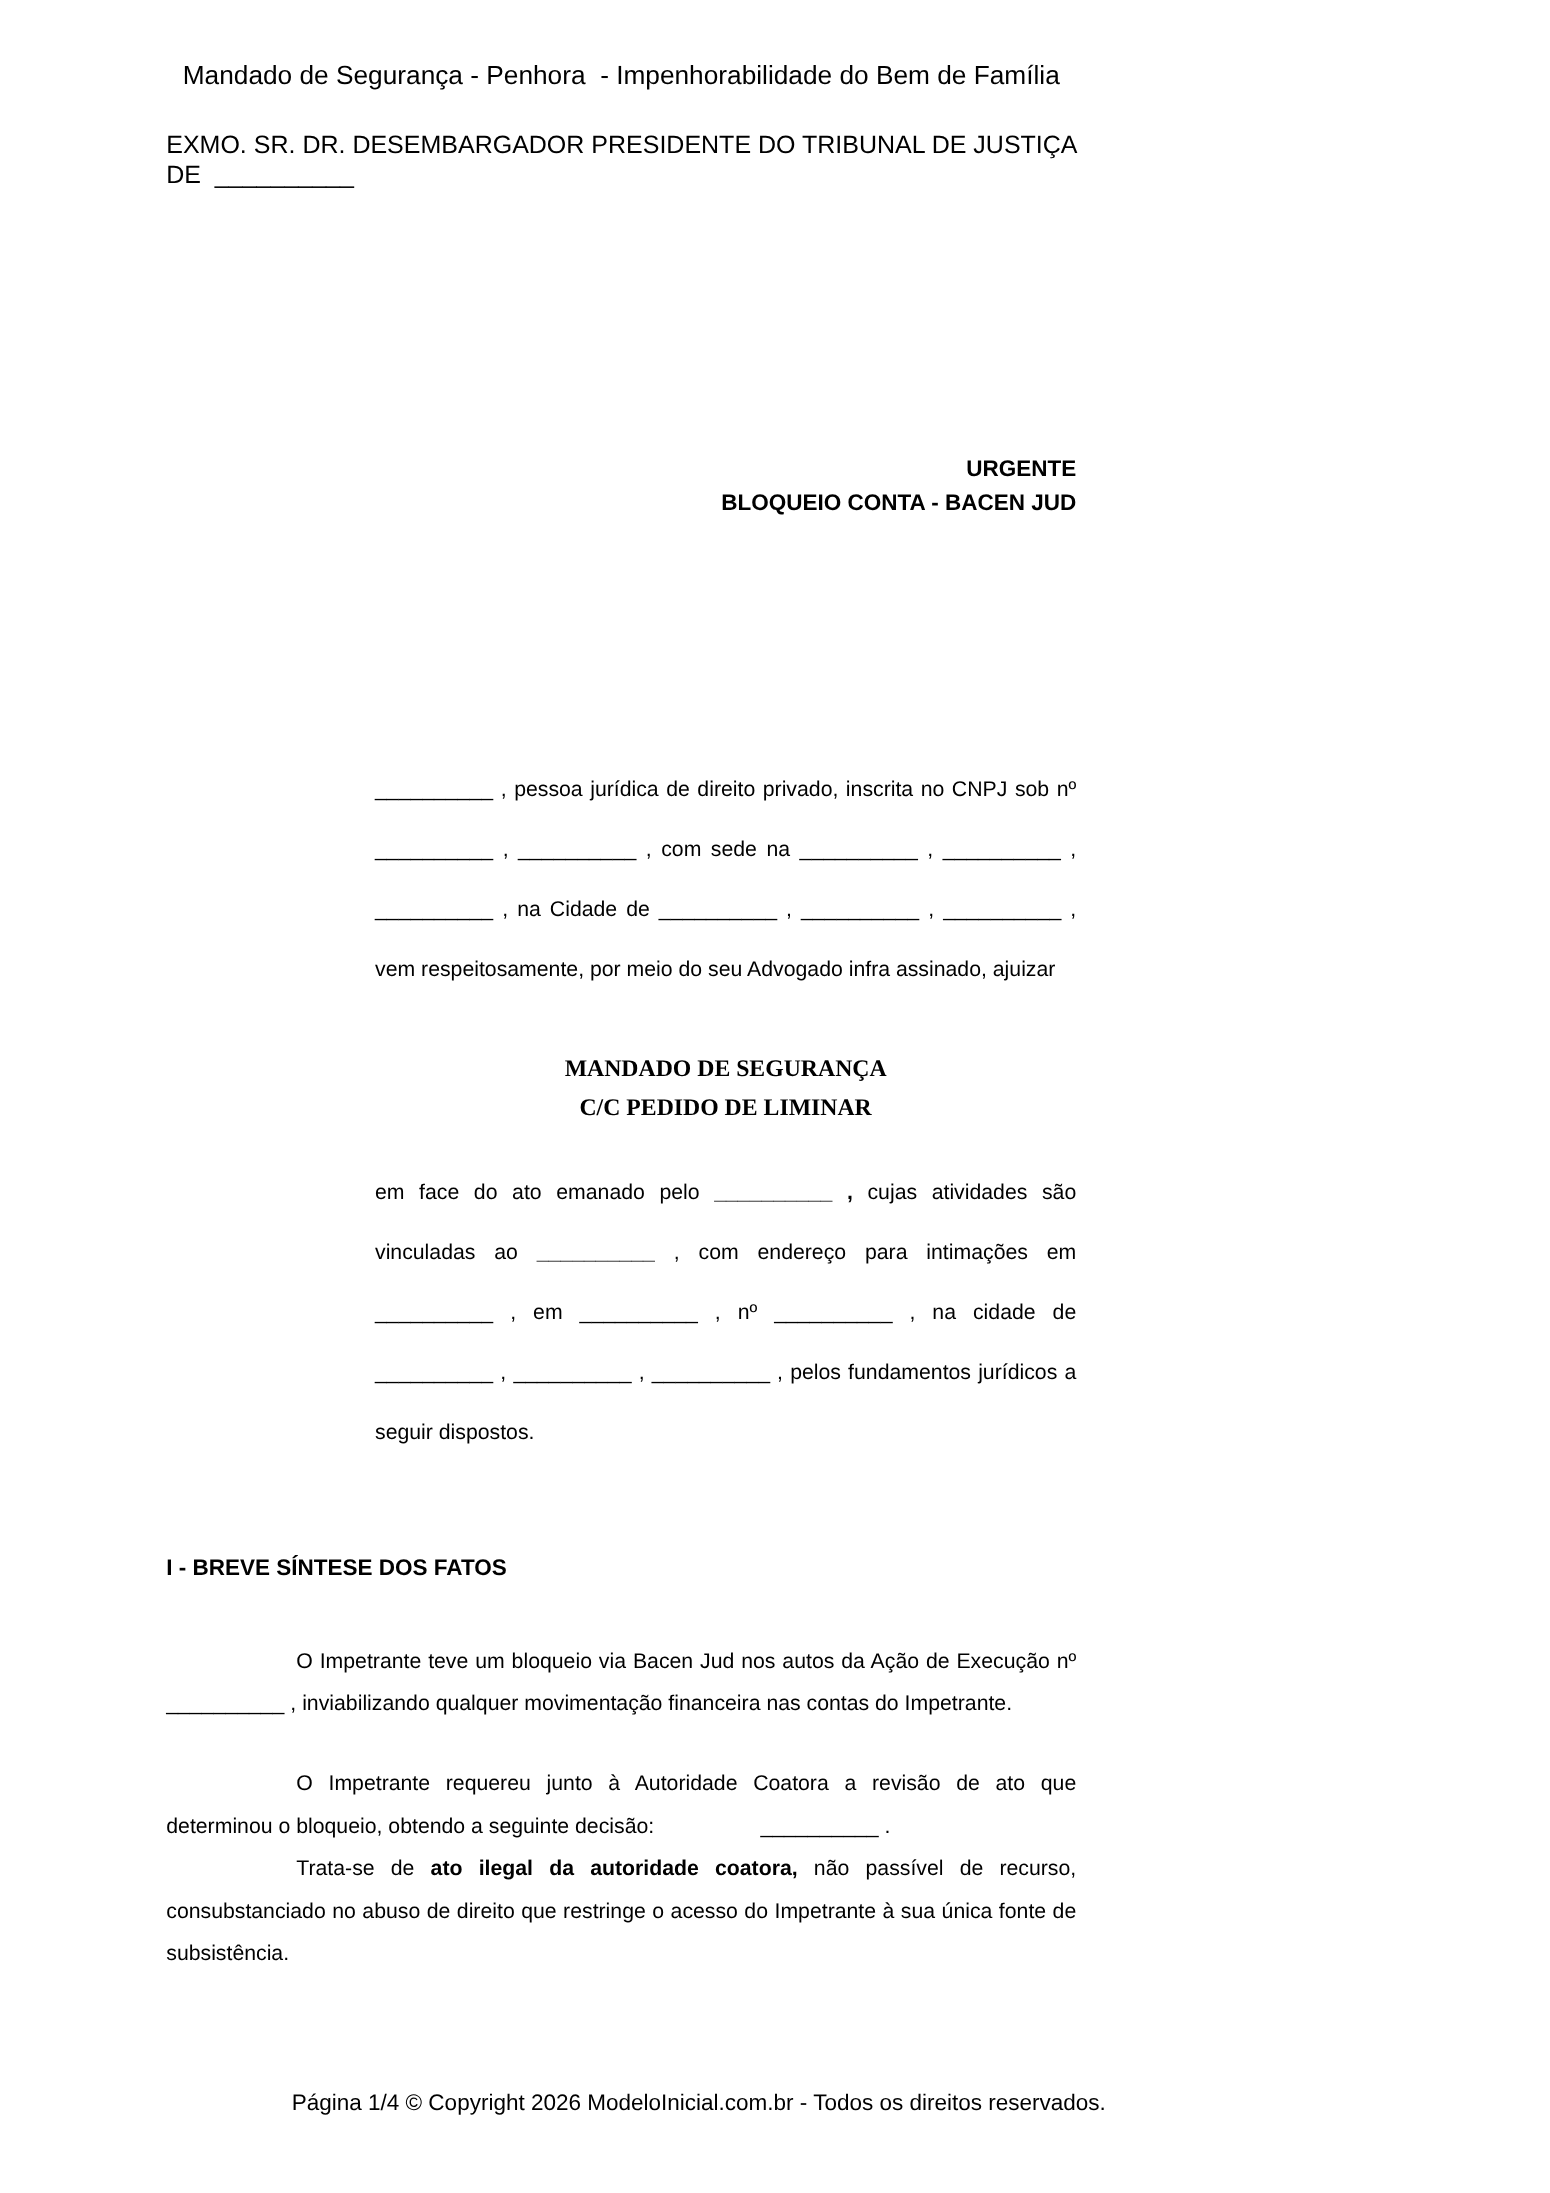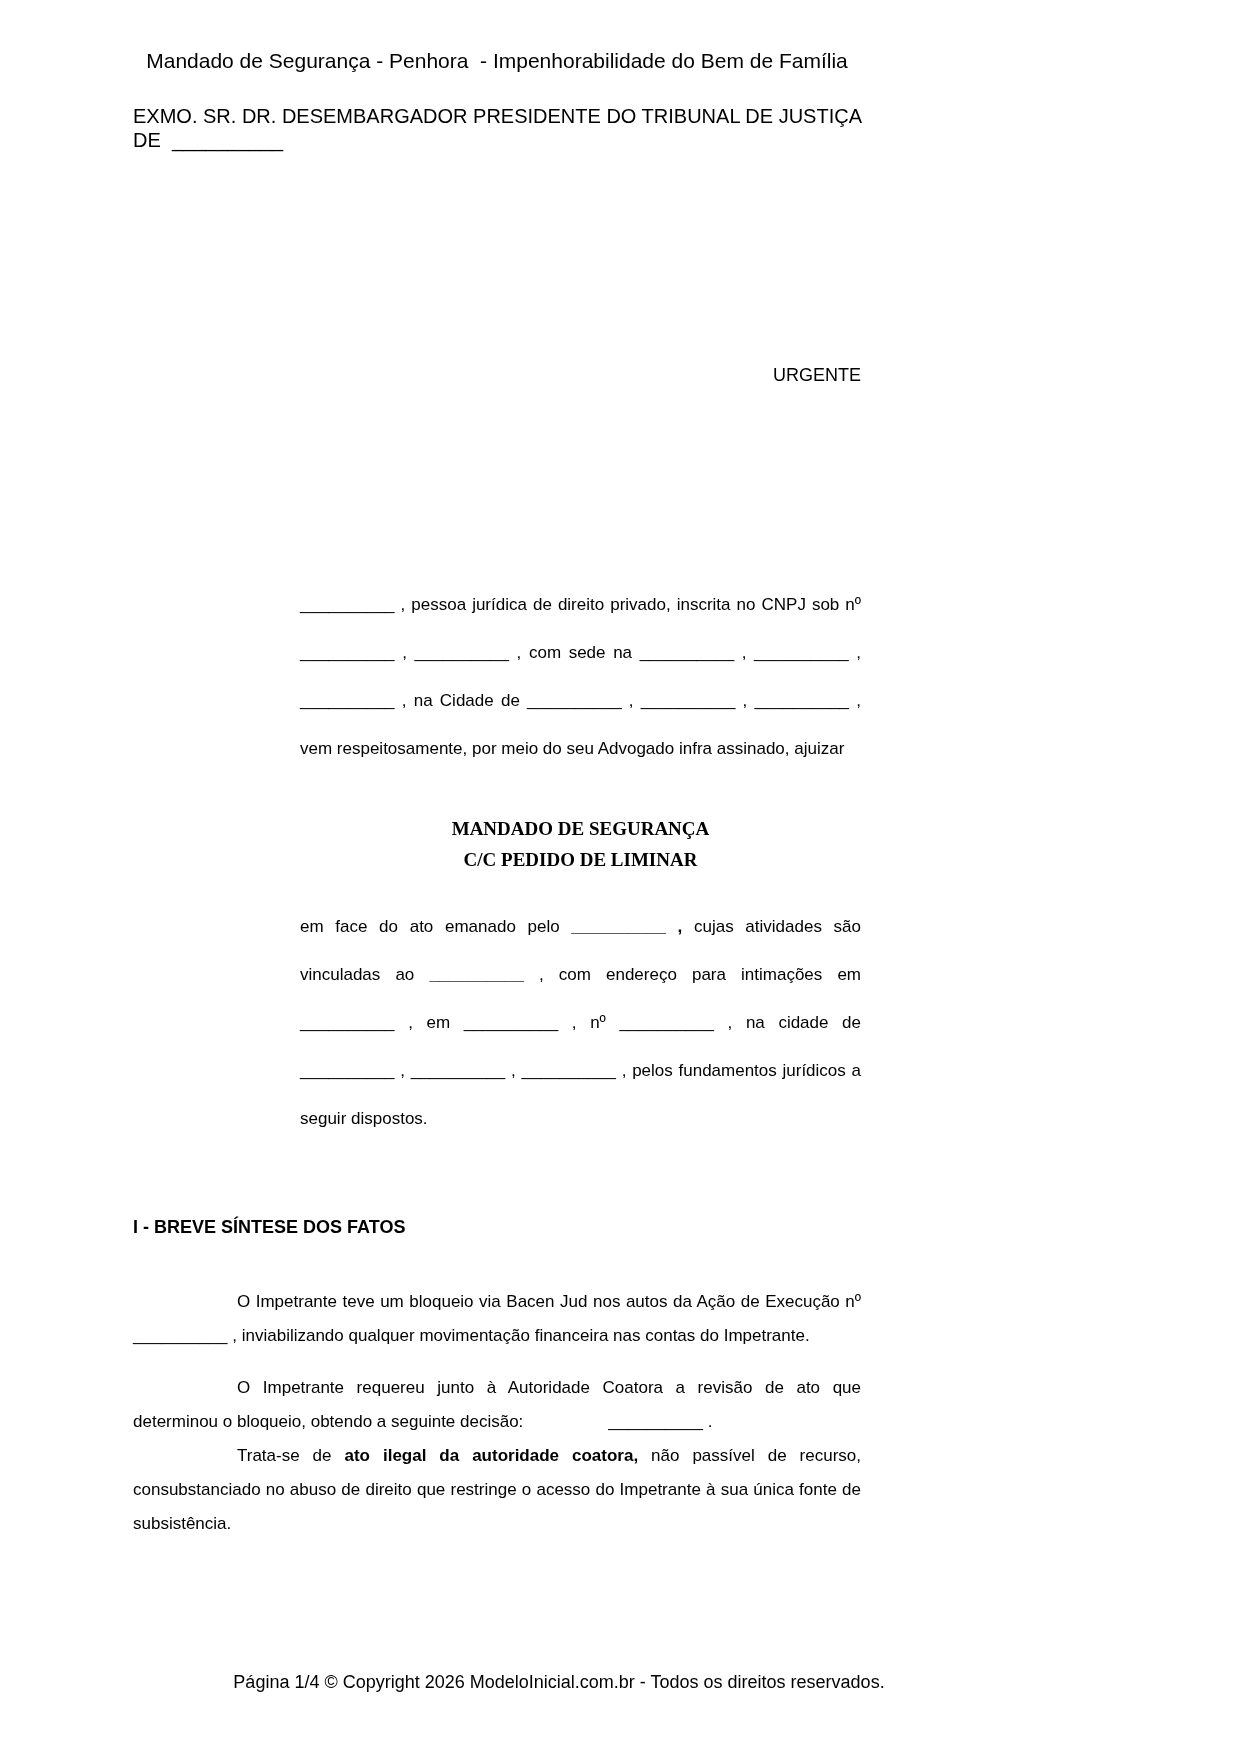--- a/index.html
+++ b/index.html
@@ -27,21 +27,21 @@
     white-space: nowrap;
   }
   .addressee {
     margin: 30px 0 0 0;
     font-size: 20px;
     line-height: 24px;
   }
   .urgent-block {
     margin-top: 210px;
     text-align: right;
-    font-weight: 400;
+    font-weight: 700;
     font-size: 18px;
     line-height: 27px;
   }
   .urgent-block p { margin: 0; }
 
   .para {
     font-size: 17px;
     text-align: justify;
     margin: 0;
   }
@@ -66,21 +66,21 @@
 
   .section-heading {
     margin: 72px 0 0 0;
     font-size: 18px;
     font-weight: 700;
     line-height: 24px;
   }
 
   .body-para { line-height: 34px; text-indent: 104px; }
   .facts-1 { margin-top: 46px; }
-  .facts-2 { margin-top: 18px; }
+  .facts-2 { margin-top: 30px; }
   .facts-3 { }
   .facts-4 { margin-top: 30px; text-align-last: justify; }
 
   .page-footer {
     position: absolute;
     left: 133px;
     width: 852px;
     bottom: 60px;
     margin: 0;
     text-align: center;
@@ -93,20 +93,21 @@
 
 <div class="page">
   <div class="content">
 
     <h1 class="doc-title">Mandado de Segurança - Penhora &nbsp;- Impenhorabilidade do Bem de Família</h1>
 
     <p class="addressee">EXMO. SR. DR. DESEMBARGADOR PRESIDENTE DO TRIBUNAL DE JUSTIÇA DE &nbsp;__________</p>
 
     <div class="urgent-block">
       <p>URGENTE</p>
+      <p>BLOQUEIO CONTA - BACEN JUD</p>
     </div>
 
     <p class="para indented qualification"><span>__________ , pessoa jurídica de direito privado, inscrita no CNPJ sob nº __________ , __________ , com sede na __________ , __________ , __________ , na Cidade de __________ , __________ , __________ , vem respeitosamente, por meio do seu Advogado infra assinado, ajuizar</span></p>
 
     <div class="action-heading">
       <p>MANDADO DE SEGURANÇA</p>
       <p>C/C PEDIDO DE LIMINAR</p>
     </div>
 
     <p class="para indented defendant"><span>em face do ato emanado pelo </span><span class="b">__________ ,</span><span> cujas atividades são vinculadas ao </span><span class="b">__________</span><span> , com endereço para intimações em __________ , em __________ , nº __________ , na cidade de __________ , __________ , __________ , pelos fundamentos jurídicos a seguir dispostos.</span></p>

